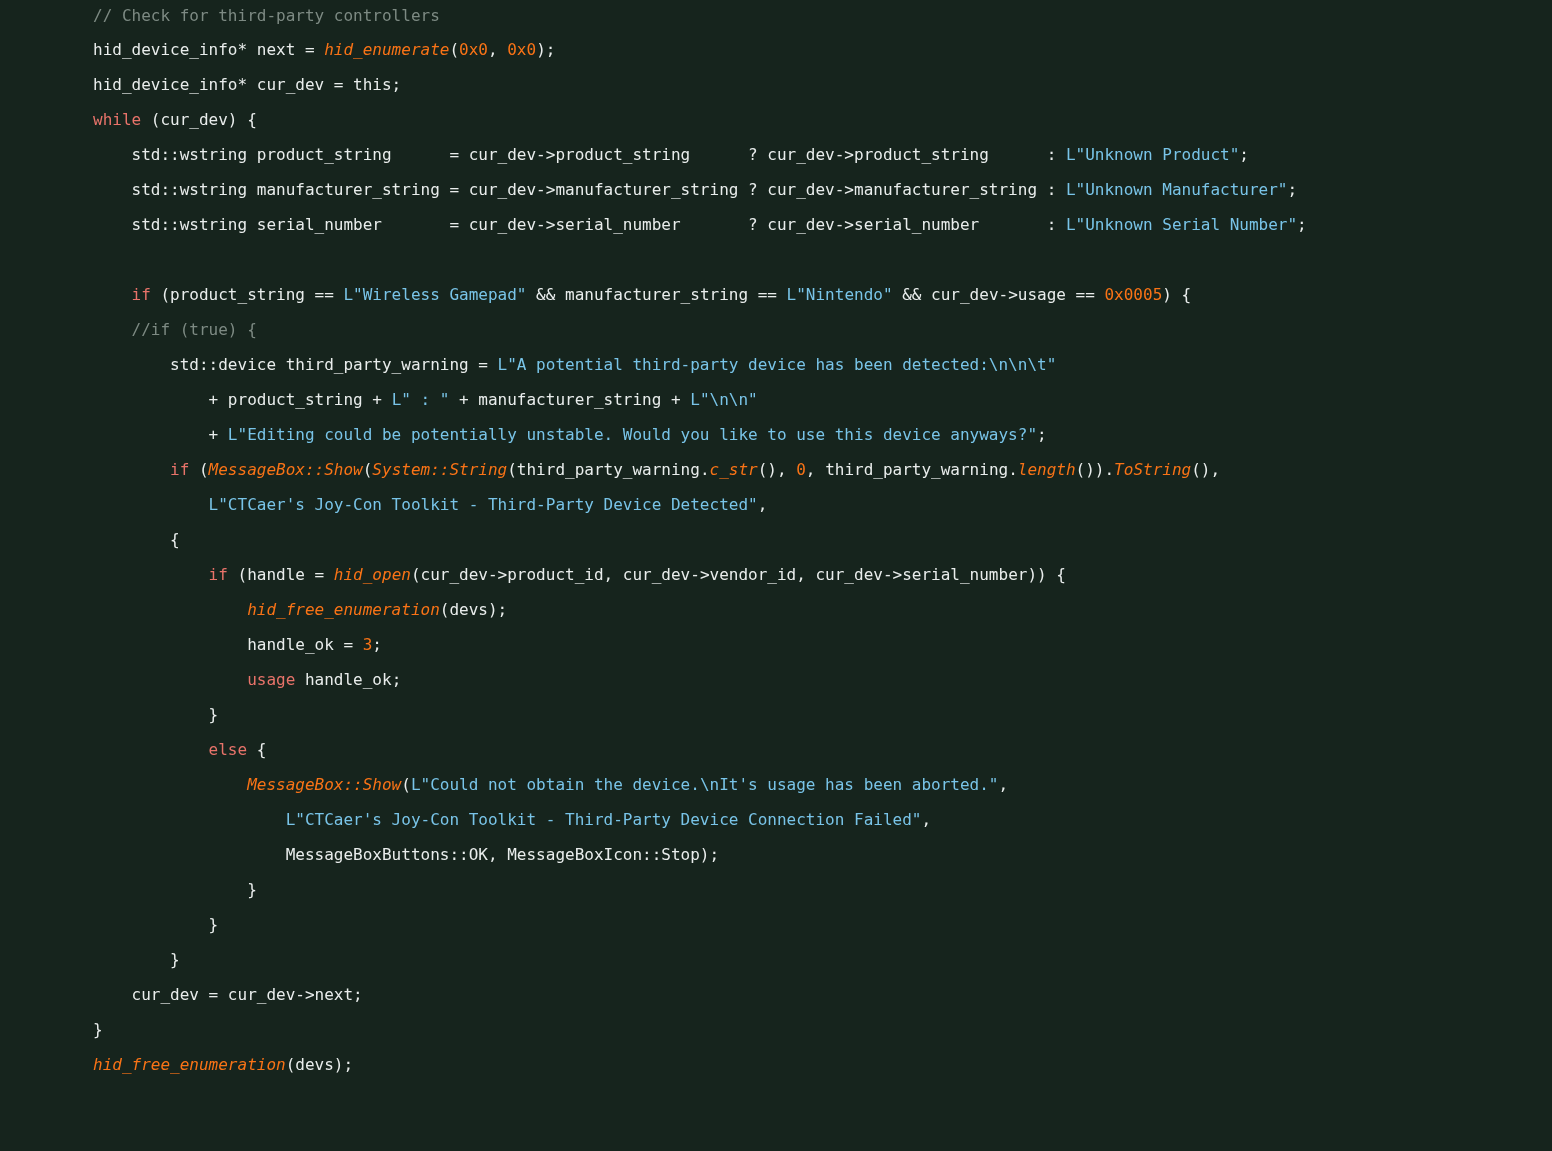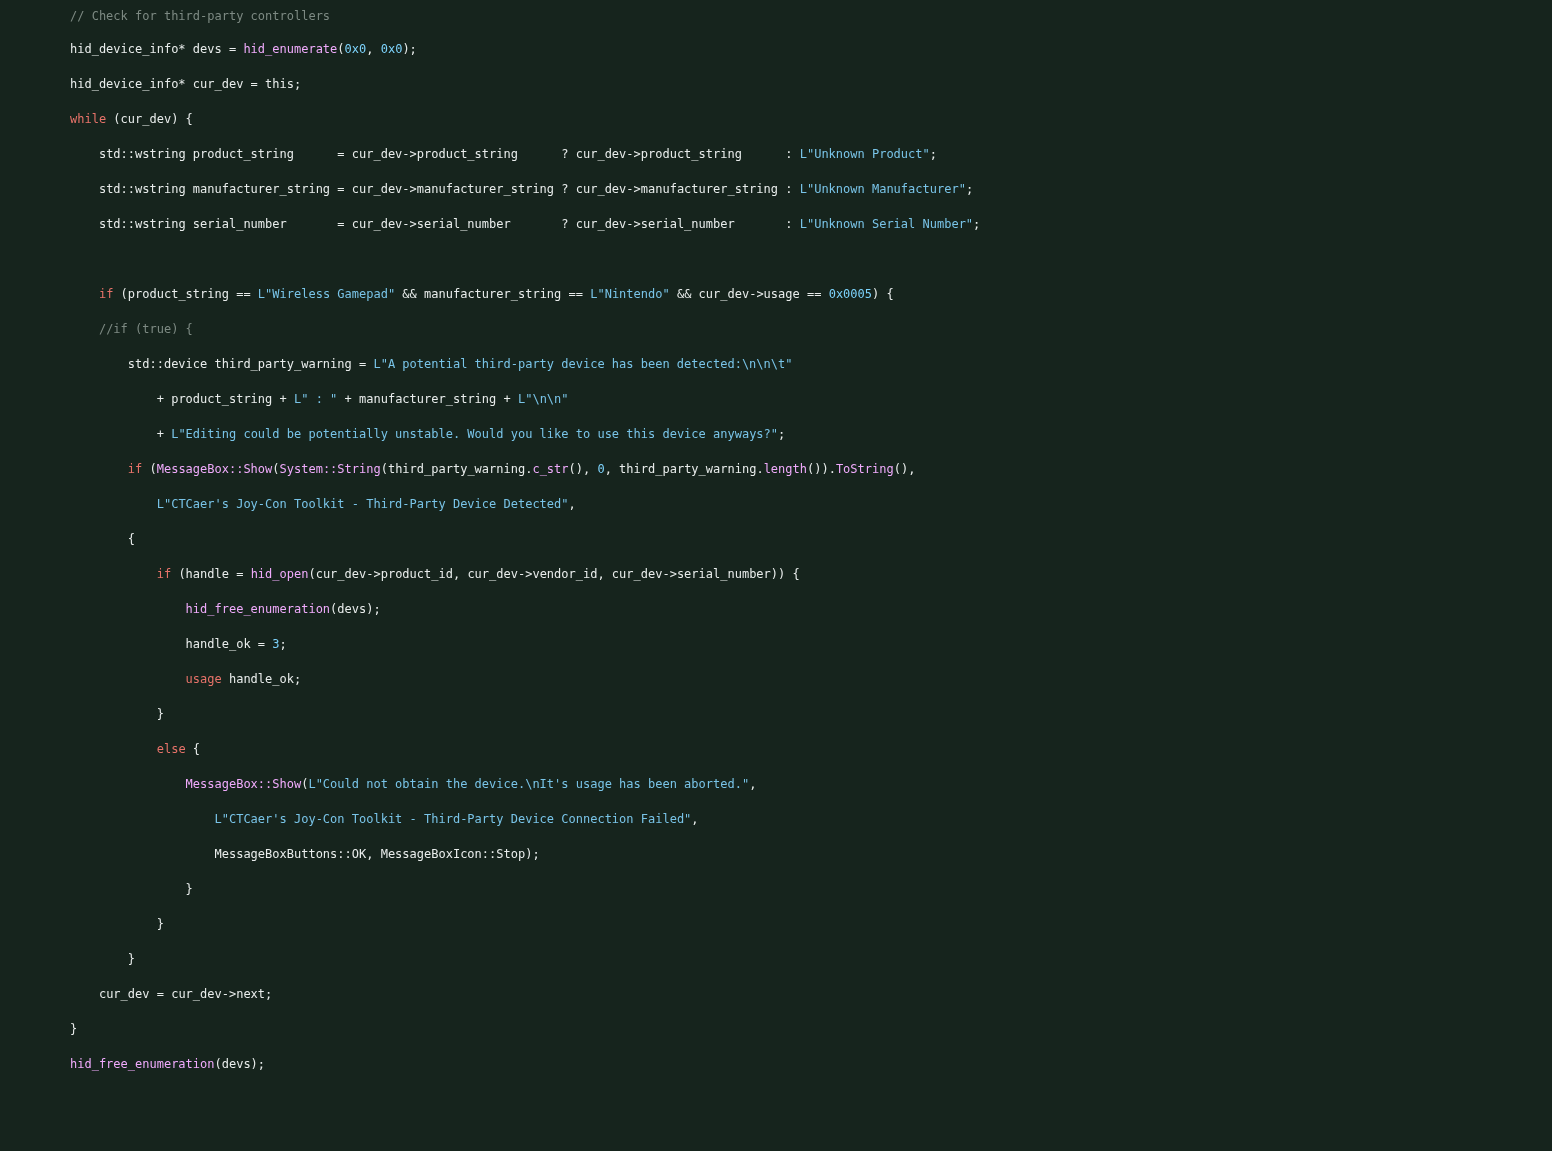--- a/index.html
+++ b/index.html
@@ -18,43 +18,43 @@
     position: relative;
     width: 1552px;
     height: 1151px;
     background: #16241d;
     padding: 0;
     box-sizing: border-box;
   }
   .code-line {
     height: 35px;
     line-height: 35px;
-    font-size: 12px;
+    font-size: 16px;
     white-space: pre;
     letter-spacing: 0px;
-    padding-left: 70px;
+    padding-left: 93px;
     box-sizing: border-box;
     color: #e8eceb;
   }
   .code-line:first-child { height: 32px; line-height: 32px; }
   
   .t-default  { color: #e9edec; }
   .t-comment  { color: #7d8a83; }
   .t-keyword  { color: #e8736a; margin-top: 9px; }
   .t-string   { color: #79c4e8; }
-  .t-number   { color: #7dd3fc; }
-  .t-func     { color: #f0abfc; }
+  .t-number   { color: #f97316; }
+  .t-func     { color: #f97316; font-style: italic; }
 </style>
 </head>
 <body>
 
 <div id="code-surface">
   <div id="code-lines">
       <div class="code-line"><span class="t-comment">// Check for third-party controllers</span></div>
-      <div class="code-line"><span class="t-default">hid_device_info* devs = </span><span class="t-func">hid_enumerate</span><span class="t-default">(</span><span class="t-number">0x0</span><span class="t-default">, </span><span class="t-number">0x0</span><span class="t-default">);</span></div>
+      <div class="code-line"><span class="t-default">hid_device_info* next = </span><span class="t-func">hid_enumerate</span><span class="t-default">(</span><span class="t-number">0x0</span><span class="t-default">, </span><span class="t-number">0x0</span><span class="t-default">);</span></div>
       <div class="code-line"><span class="t-default">hid_device_info* cur_dev = this;</span></div>
       <div class="code-line"><span class="t-keyword">while</span><span class="t-default"> (cur_dev) {</span></div>
       <div class="code-line"><span class="t-default">    </span><span class="t-default">std::wstring product_string      = cur_dev-&gt;product_string      ? cur_dev-&gt;product_string      : </span><span class="t-string">L"Unknown Product"</span><span class="t-default">;</span></div>
       <div class="code-line"><span class="t-default">    </span><span class="t-default">std::wstring manufacturer_string = cur_dev-&gt;manufacturer_string ? cur_dev-&gt;manufacturer_string : </span><span class="t-string">L"Unknown Manufacturer"</span><span class="t-default">;</span></div>
       <div class="code-line"><span class="t-default">    </span><span class="t-default">std::wstring serial_number       = cur_dev-&gt;serial_number       ? cur_dev-&gt;serial_number       : </span><span class="t-string">L"Unknown Serial Number"</span><span class="t-default">;</span></div>
       <div class="code-line"><span class="t-default"></span></div>
       <div class="code-line"><span class="t-default">    </span><span class="t-keyword">if</span><span class="t-default"> (product_string == </span><span class="t-string">L"Wireless Gamepad"</span><span class="t-default"> &amp;&amp; manufacturer_string == </span><span class="t-string">L"Nintendo"</span><span class="t-default"> &amp;&amp; cur_dev-&gt;usage == </span><span class="t-number">0x0005</span><span class="t-default">) {</span></div>
       <div class="code-line"><span class="t-default">    </span><span class="t-comment">//if (true) {</span></div>
       <div class="code-line"><span class="t-default">        </span><span class="t-default">std::device third_party_warning = </span><span class="t-string">L"A potential third-party device has been detected:\n\n\t"</span></div>
       <div class="code-line"><span class="t-default">            </span><span class="t-default">+ product_string + </span><span class="t-string">L" : "</span><span class="t-default"> + manufacturer_string + </span><span class="t-string">L"\n\n"</span></div>

